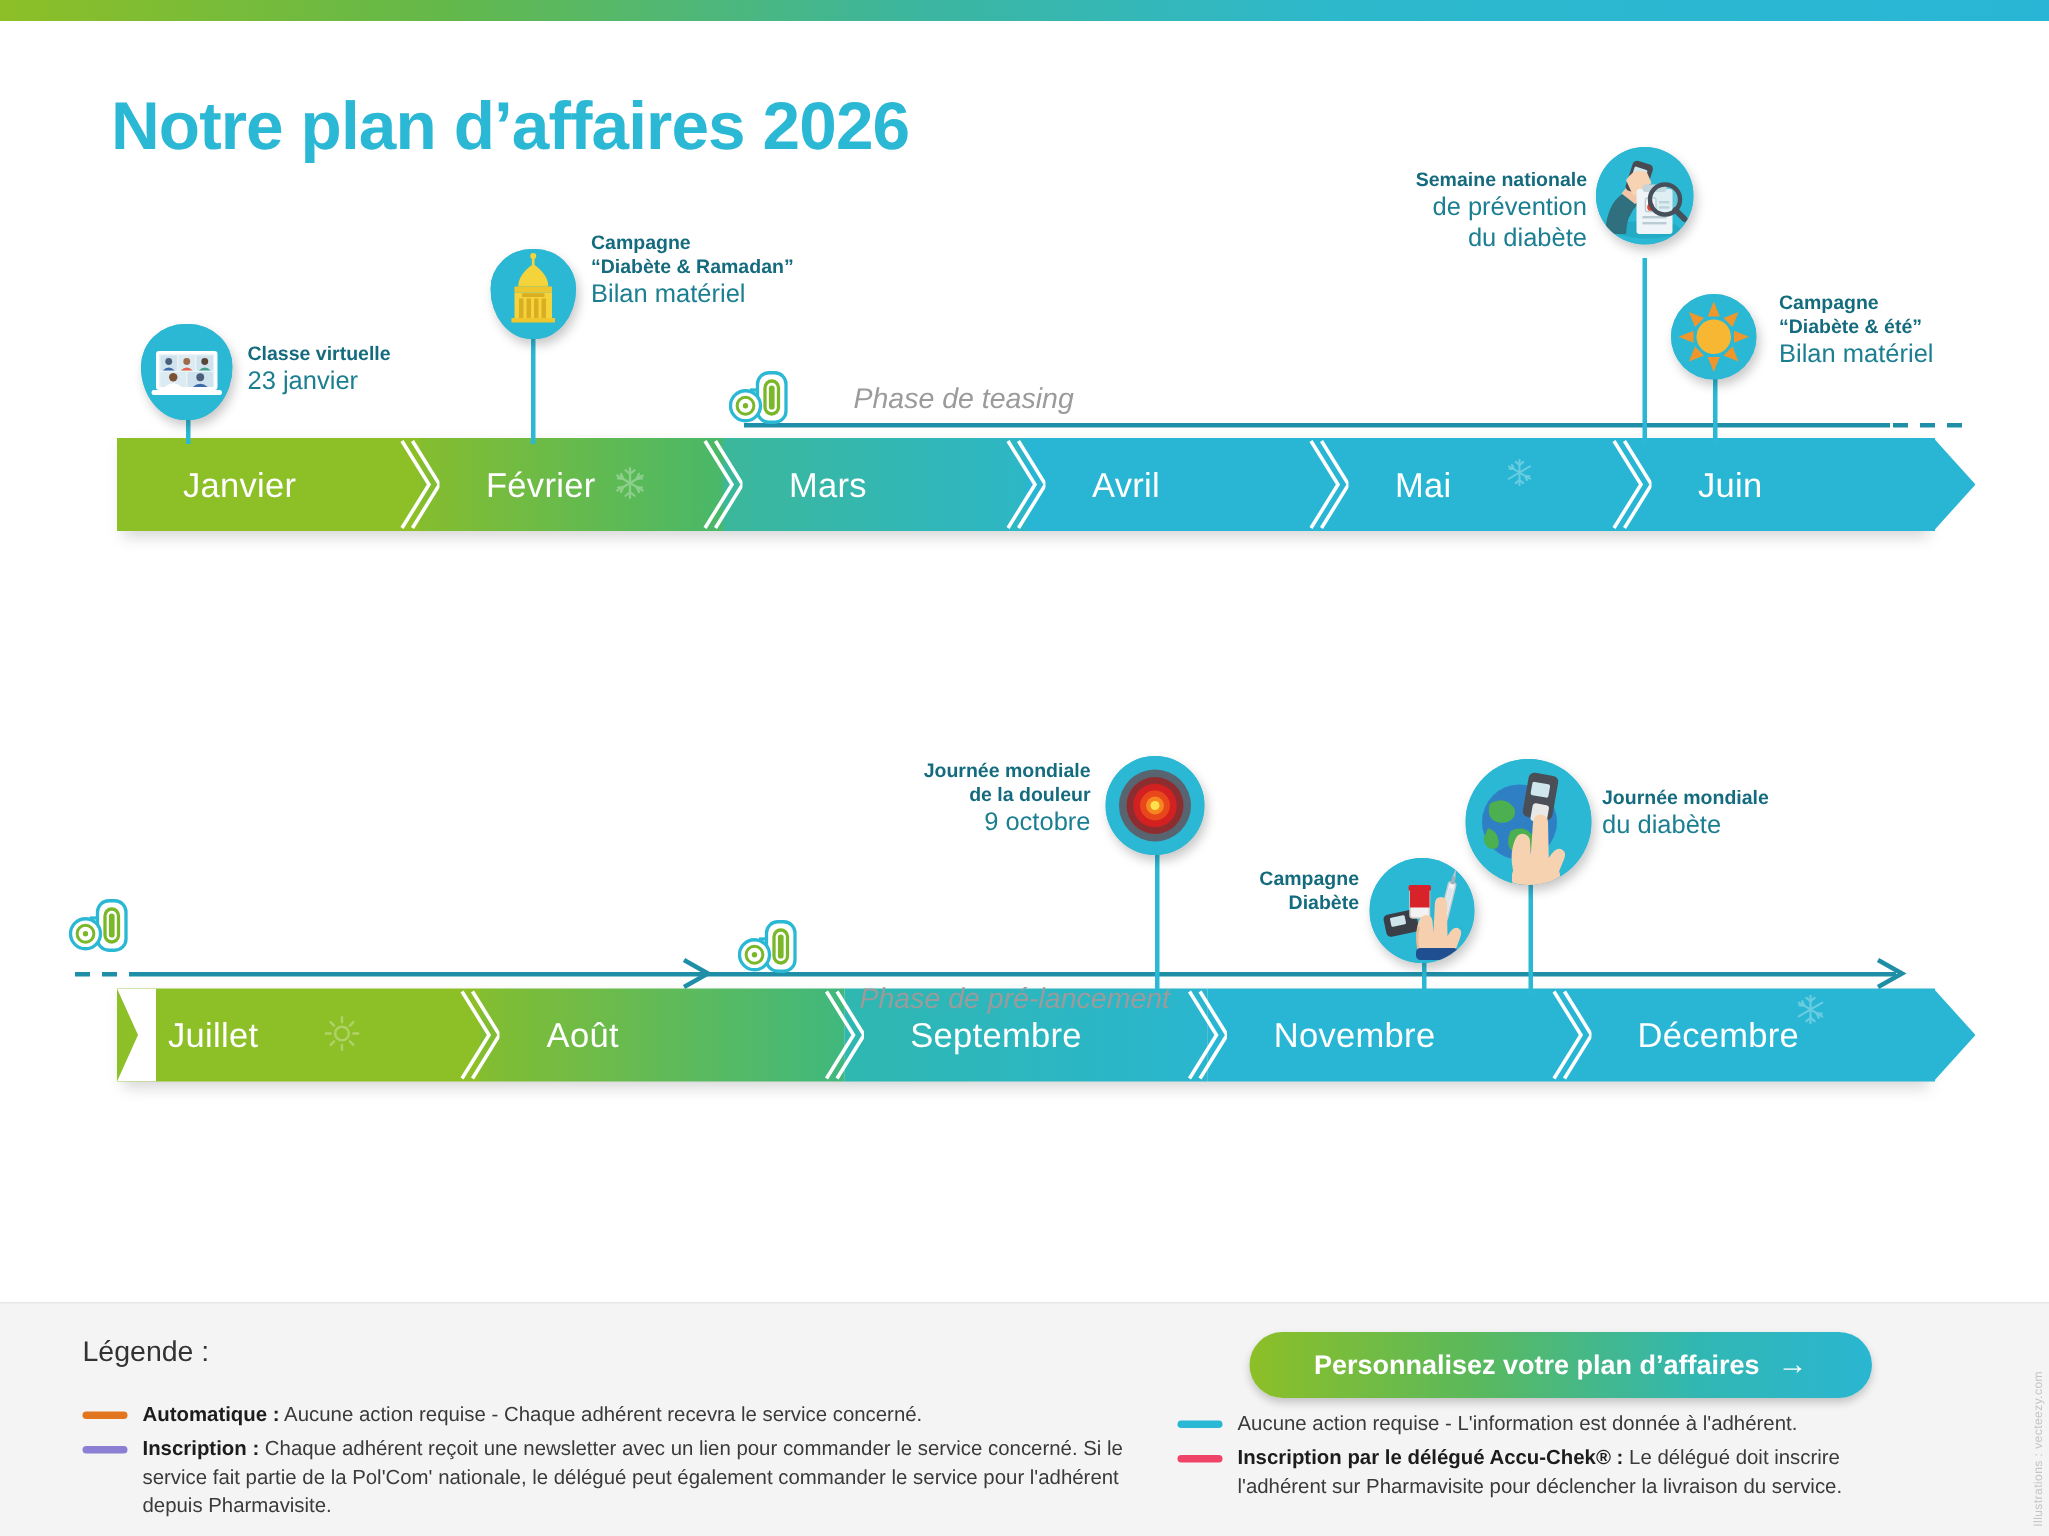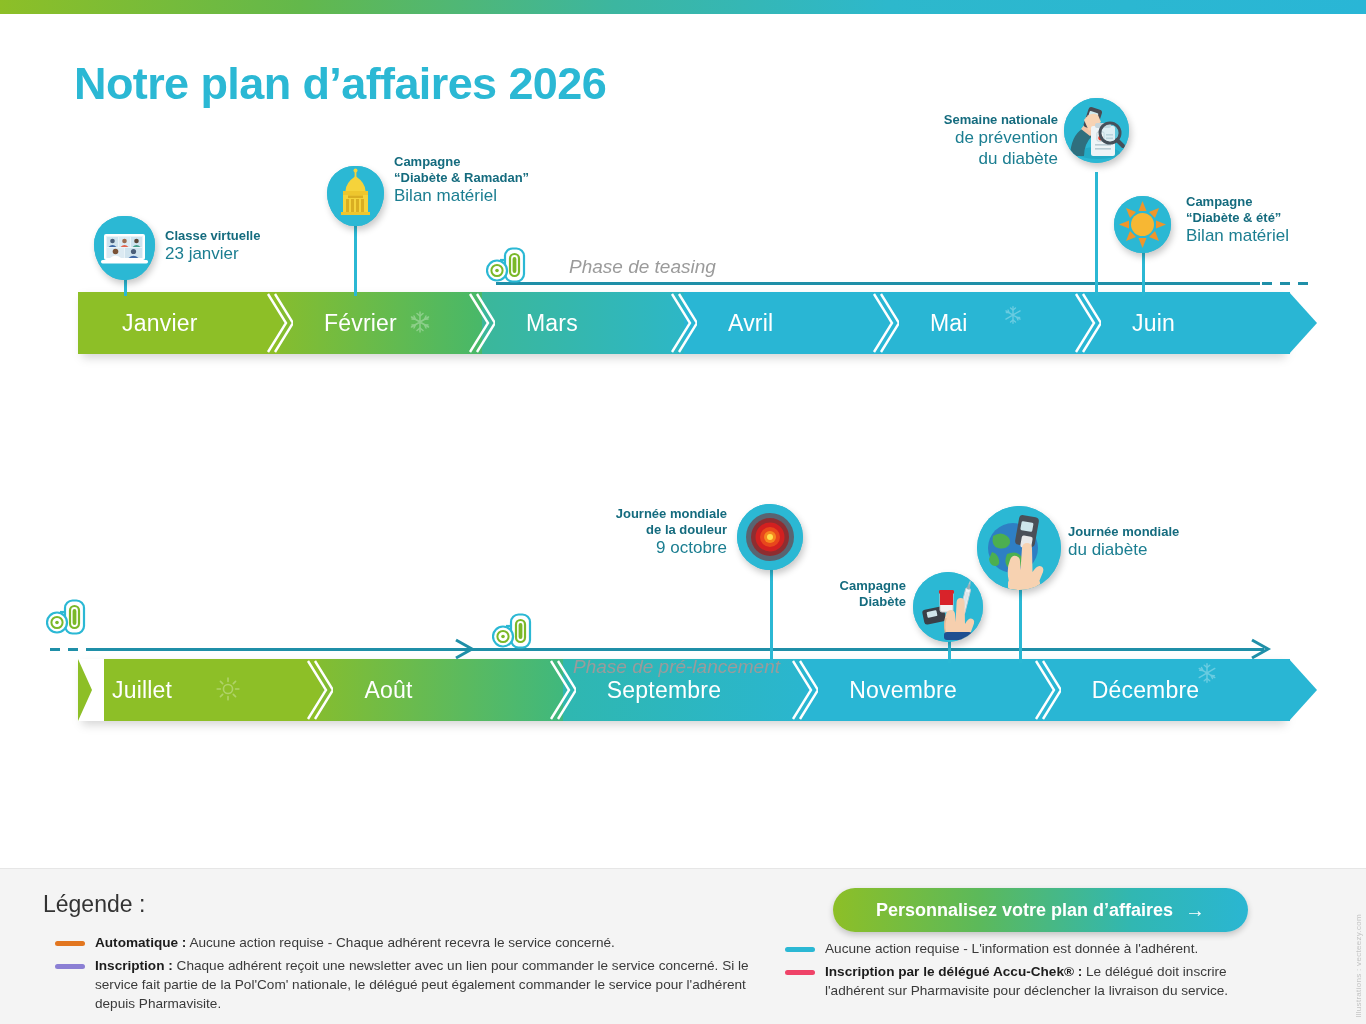--- a/index.html
+++ b/index.html
@@ -90,21 +90,21 @@
   .mk-text .n { font-weight:normal; color:#1b7e91; font-size:17px; }
   .mk-text.right { text-align:left; }
   .mk-text.leftal { text-align:right; }
 
   
   .footer {
     position:absolute; left:0; top:868px; width:1366px; height:156px;
     background:#f4f4f4; border-top:1px solid #e6e6e6;
   }
   .legend-title {
-    position:absolute; left:43px; top:22px; font-size:23px; color:#333333;
+    position:absolute; left:55px; top:22px; font-size:19px; color:#333333;
   }
   .lgrow { position:absolute; display:flex; align-items:flex-start; }
   .swatch { flex:0 0 auto; width:30px; height:5px; border-radius:3px; margin-top:8px; margin-right:10px; }
   .lgtext { font-size:13.6px; color:#3a3a3a; line-height:1.40; }
   .lgtext b { font-weight:bold; color:#1c1c1c; }
 
   .cta {
     position:absolute; left:833px; top:888px; width:415px; height:44px;
     border-radius:22px;
     background:linear-gradient(90deg,#8dbf27 0%,#5cb95a 35%,#31b7b2 72%,#2ab6d2 100%);

